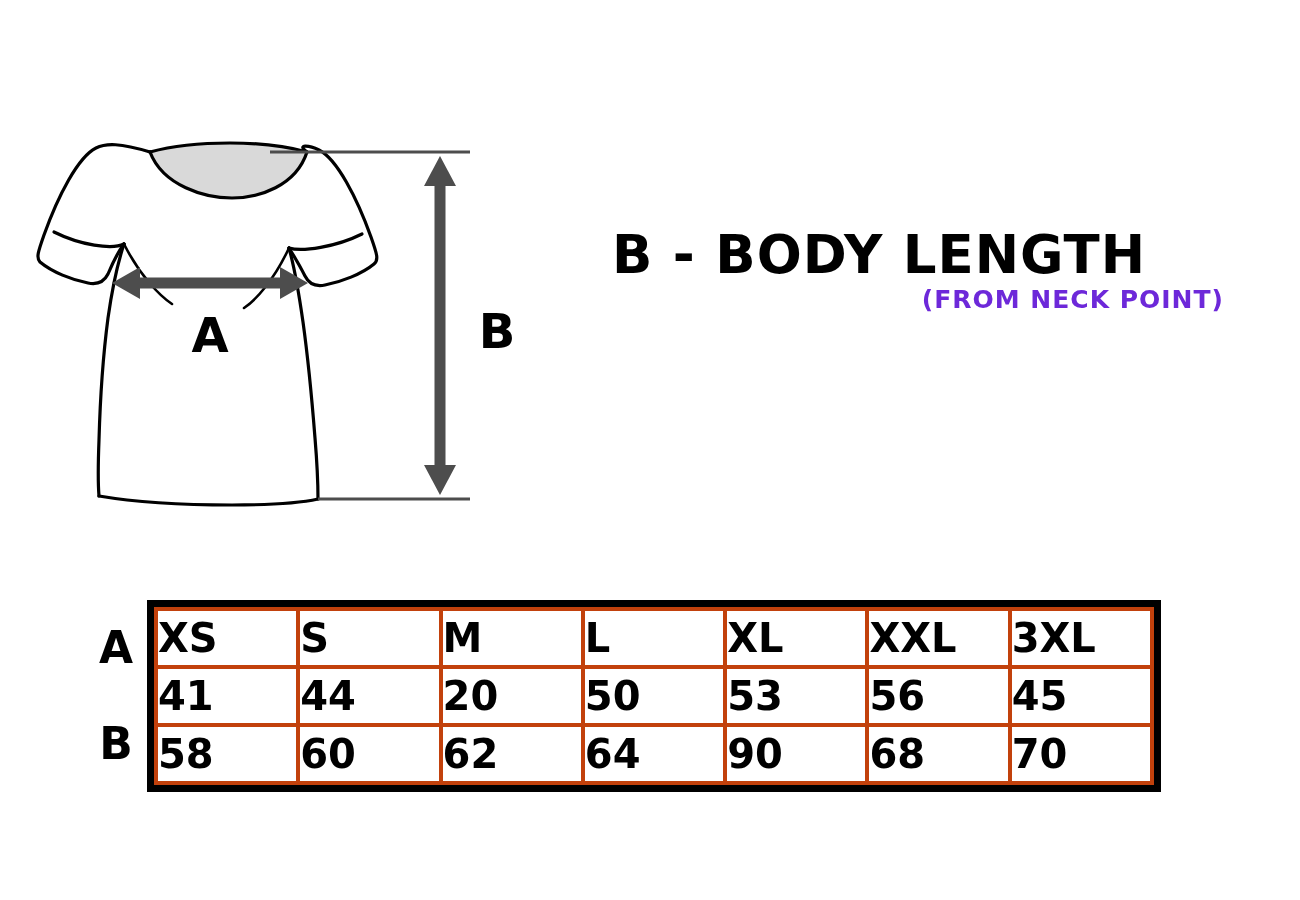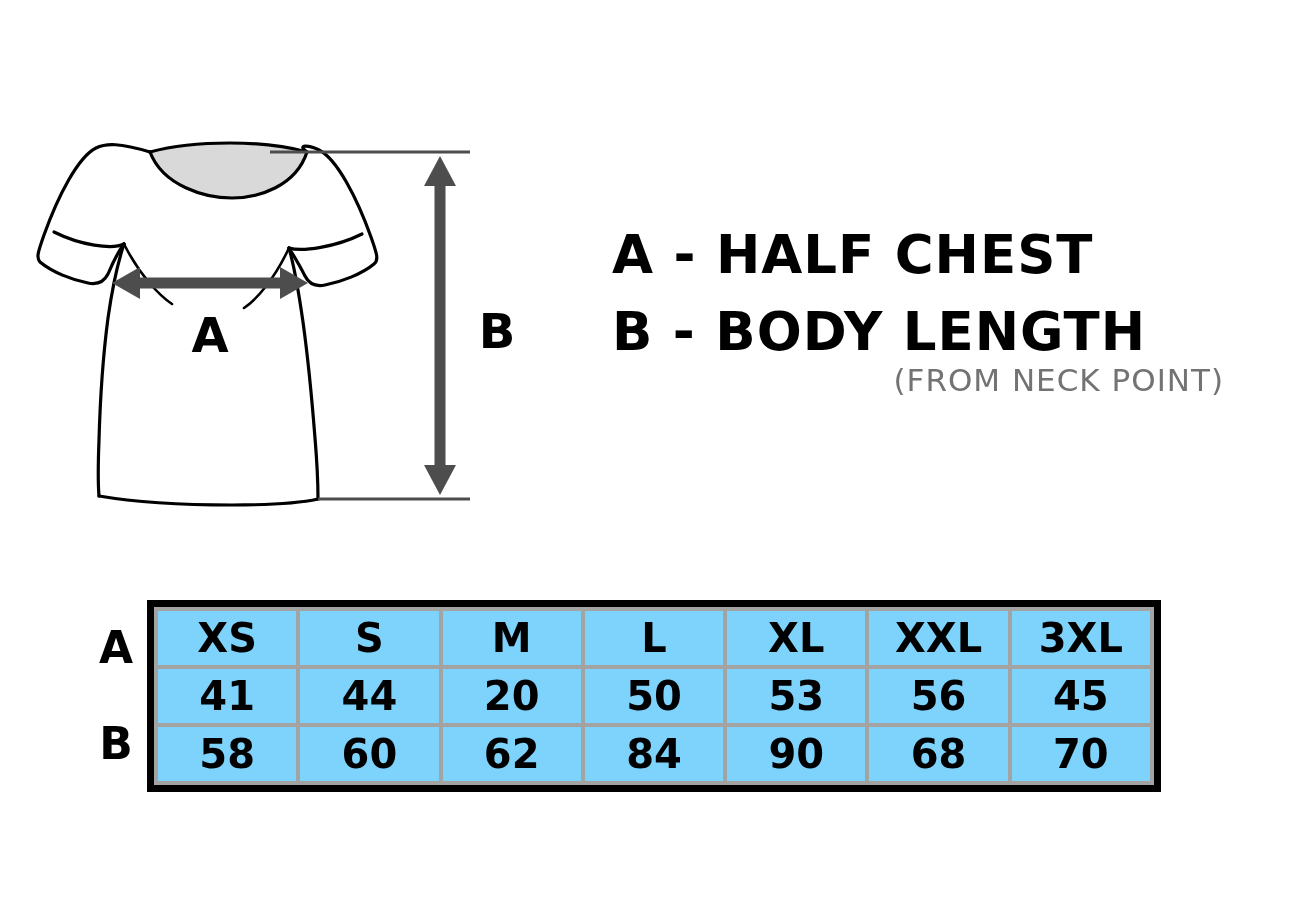--- a/index.html
+++ b/index.html
@@ -44,23 +44,23 @@
   .legend-line.l1 {
     font-size: 53px;
     margin-bottom: 24px;
   }
   .legend-line.l2 {
     font-size: 53px;
     margin-bottom: 4px;
   }
   .legend-sub {
     font-family: "DejaVu Sans", sans-serif;
-    font-weight: normal;
-    font-size: 31px;
-    color: #737373;
+    font-weight: bold;
+    font-size: 25px;
+    color: #6d28d9;
     letter-spacing: 1px;
     text-align: right;
     padding-right: 8px;
   }
 
   
   #size-table-wrap {
     position: absolute;
     left: 85px;
     top: 600px;
@@ -90,23 +90,22 @@
     border: 7px solid #000;
     background: #000;
   }
   .grid table {
     border-collapse: collapse;
     table-layout: fixed;
     width: 1000px;
     background: #000;
   }
   .grid td {
-    background: #7dd3fc;
-    border: 4px solid #a3a3a3;
-    text-align: center;
+    background: #ffffff;
+    border: 4px solid #c2410c;
     font-family: "DejaVu Sans", sans-serif;
     font-weight: bold;
     font-size: 40px;
     color: #000;
     height: 54px;
     line-height: 54px;
   }
   .grid td.hdr {
     font-size: 40px;
   }
@@ -172,21 +171,20 @@
     <g>
       <line x1="440" y1="172" x2="440" y2="478" stroke="#4d4d4d" stroke-width="11"></line>
       <polygon points="440,156 424,186 456,186" fill="#4d4d4d"></polygon>
       <polygon points="440,495 424,465 456,465" fill="#4d4d4d"></polygon>
     </g>
     <text x="497" y="348" text-anchor="middle" font-family="DejaVu Sans, sans-serif" font-size="48" font-weight="bold" fill="#000000">B</text>
   </svg>
 </div>
 
 <div id="legend">
-  <div class="legend-line l1">A - HALF CHEST</div>
   <div class="legend-line l2">B - BODY LENGTH</div>
   <div class="legend-sub">(FROM NECK POINT)</div>
 </div>
 
 <div id="size-table-wrap">
   <table class="size-table">
     <tbody>
         <tr>
       <td class="rowlabel blank"></td>
       <td rowspan="3" class="grid">
@@ -207,21 +205,21 @@
             <td>20</td>
             <td>50</td>
             <td>53</td>
             <td>56</td>
             <td>45</td>
           </tr>
           <tr>
             <td>58</td>
             <td>60</td>
             <td>62</td>
-            <td>84</td>
+            <td>64</td>
             <td>90</td>
             <td>68</td>
             <td>70</td>
           </tr>
         </tbody>
             </table>
       </td>
     </tr>
     <tr>
       <td class="rowlabel">A</td>

